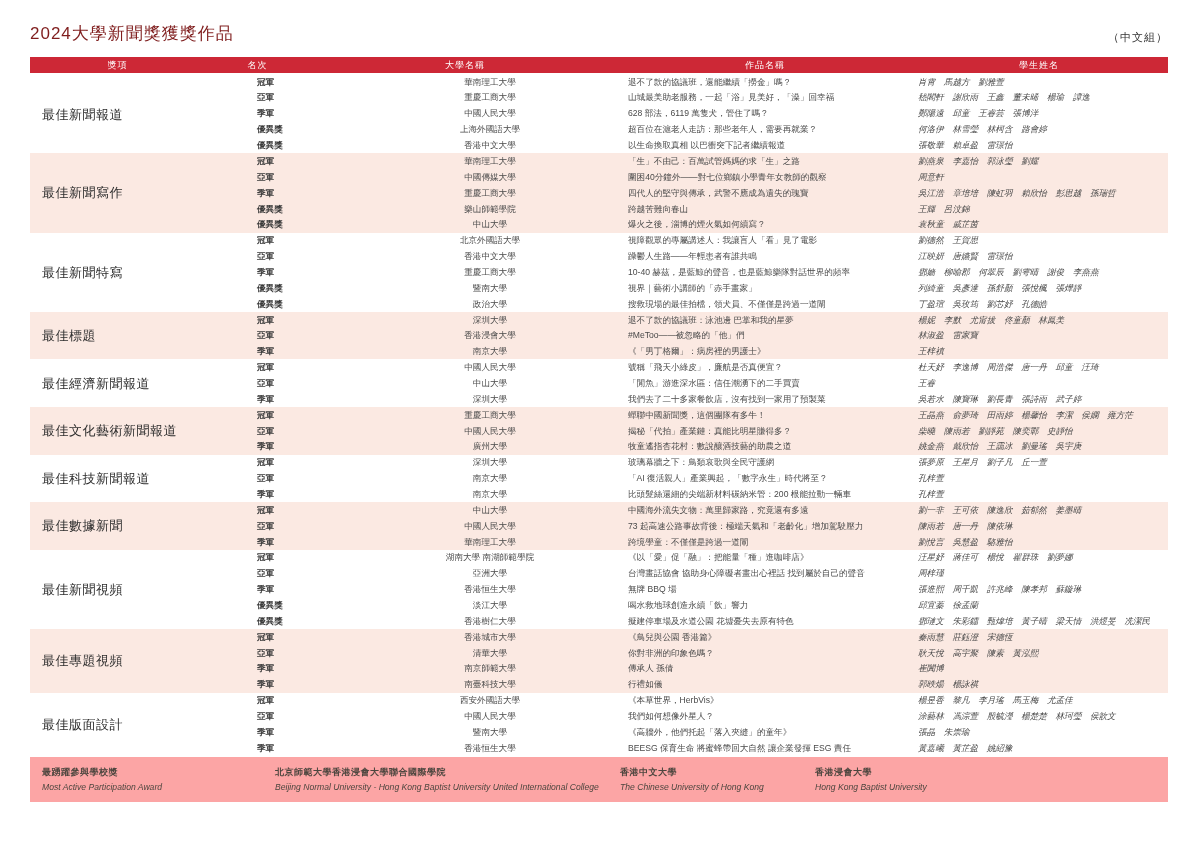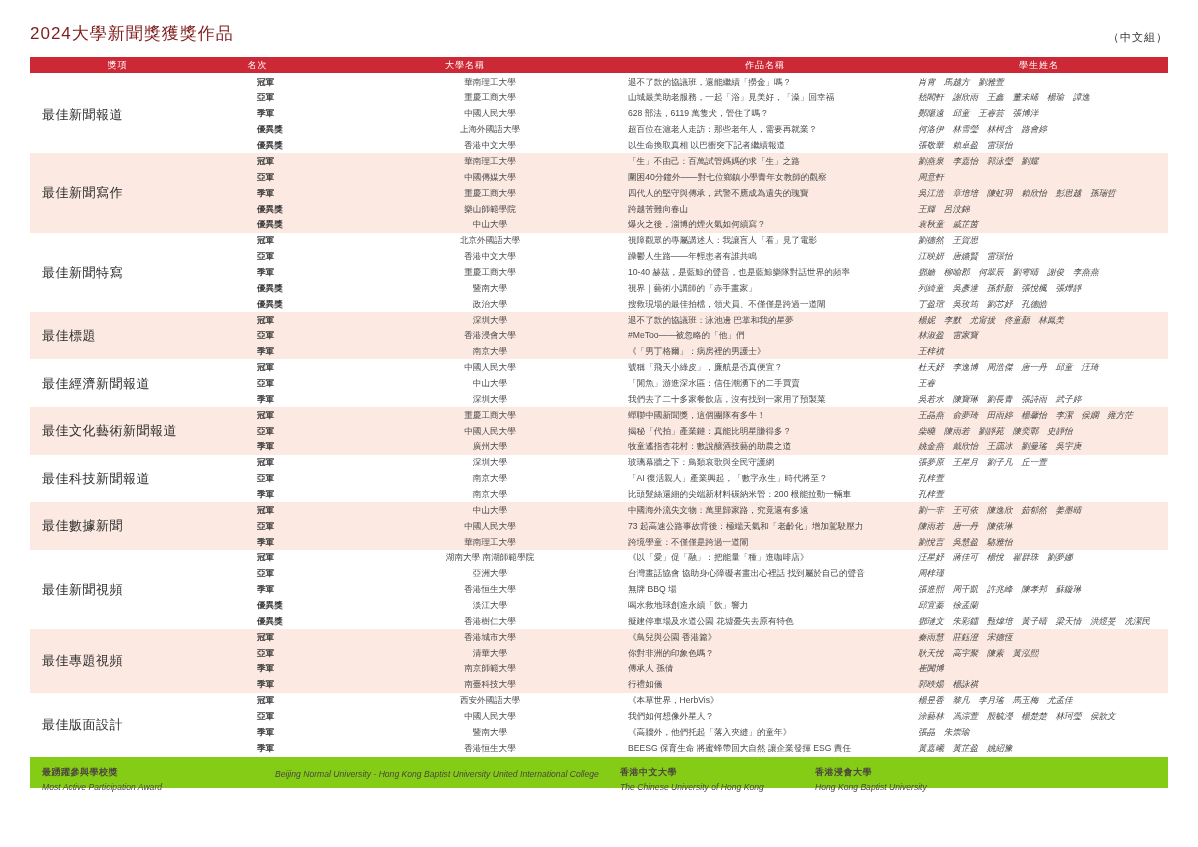--- a/index.html
+++ b/index.html
@@ -51,21 +51,21 @@
     font-size: 13px; font-weight: normal; color: #2d2d2d;
     padding-left: 12px; letter-spacing: 0.5px;
   }
   td.rank { padding-left: 52px; font-weight: bold; color: #3a3a3a; }
   td.uni  { padding-left: 50px; color: #4a4a4a; text-align: center; }
   td.work { padding-left: 8px; color: #4a4a4a; }
   td.stu  { padding-left: 8px; color: #4a4a4a; font-style: italic; }
 
   .footerband {
     position: absolute; left: 30px; top: 757px;
-    width: 1138px; height: 31px; background: #84cc16;
+    width: 1138px; height: 45px; background: #fca5a5;
   }
   .footerband .fblock { position: absolute; top: 9px; }
   .footerband .zh { font-size: 9px; color: #4d463f; font-weight: bold; letter-spacing: 0.5px; }
   .footerband .en { font-size: 8.6px; color: #4d463f; margin-top: 3px; font-style: italic; }
   .fb1 { left: 12px; }
   .fb2 { left: 245px; }
   .fb3 { left: 590px; }
   .fb4 { left: 785px; }
 </style>
 </head>
@@ -387,20 +387,21 @@
         </tr>
       </tbody>
     </table>
 
   <div class="footerband">
     <div class="fblock fb1">
       <div class="zh">最踴躍參與學校獎</div>
       <div class="en">Most Active Participation Award</div>
     </div>
     <div class="fblock fb2">
+      <div class="zh">北京師範大學香港浸會大學聯合國際學院</div>
       <div class="en">Beijing Normal University - Hong Kong Baptist University United International College</div>
     </div>
     <div class="fblock fb3">
       <div class="zh">香港中文大學</div>
       <div class="en">The Chinese University of Hong Kong</div>
     </div>
     <div class="fblock fb4">
       <div class="zh">香港浸會大學</div>
       <div class="en">Hong Kong Baptist University</div>
     </div>

